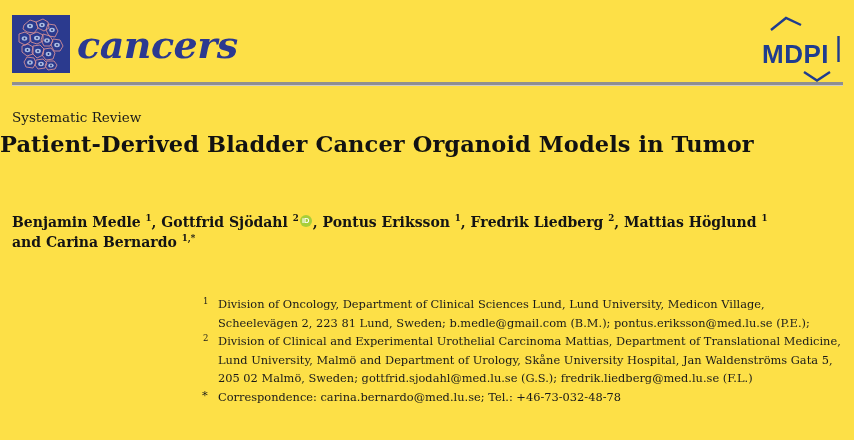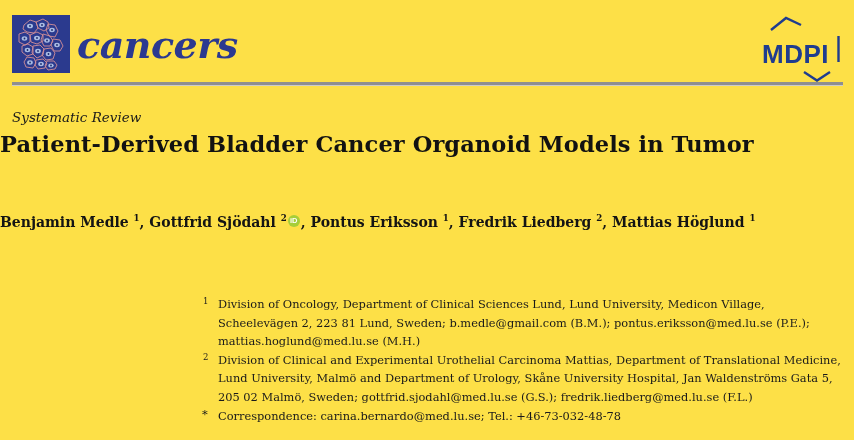--- a/index.html
+++ b/index.html
@@ -23,32 +23,32 @@
 
   .rule{
     position:absolute;left:12px;right:11px;top:82px;height:3px;
     background:var(--rule,#8F8F8F);
     border-bottom:1px solid #cccccc;
   }
 
   
   .article-type{
     position:absolute;left:12px;top:109px;
-    font-size:13.5px;font-style:italic;color:#1a1a1a;
+    font-size:13.5px;color:#1a1a1a;
   }
   .title{
     position:absolute;left:0;top:130px;width:830px;
     font-size:22.5px;font-weight:bold;line-height:28px;color:#121212;
     letter-spacing:0.1px;margin:0;
   }
   .title .t-line{white-space:nowrap;}
 
   
   .authors{
-    position:absolute;left:0;top:212px;width:830px;
+    position:absolute;left:12px;top:212px;width:830px;
     font-size:14px;font-weight:bold;line-height:20px;color:#141414;
   }
   .authors .author-line{white-space:nowrap;}
   sup{font-size:0.62em;line-height:0;}
   .orcid{
     display:inline-flex;width:12px;height:12px;border-radius:50%;
     background:var(--orcid,#A6CE39);color:#fff;
     font-family:"Liberation Sans",sans-serif;font-size:7.5px;font-weight:bold;
     align-items:center;justify-content:center;
     vertical-align:4px;margin:0 1px 0 1px;cursor:pointer;
@@ -133,28 +133,28 @@
   <div class="rule"></div>
 
   <div class="article-type">Systematic Review</div>
 
   <h1 class="title">
     <div class="t-line">Patient-Derived Bladder Cancer Organoid Models in Tumor</div>
   </h1>
 
   <div class="authors">
       <div class="author-line">Benjamin Medle <sup>1</sup>, Gottfrid Sjödahl <sup>2</sup><span class="orcid">iD</span>, Pontus Eriksson <sup>1</sup>, Fredrik Liedberg <sup>2</sup>, Mattias Höglund <sup>1</sup></div>
+      <div class="author-line">and Carina Bernardo <sup>1,*</sup></div>
     </div>
 
   <div class="affiliations">
       <div class="aff-item">
         <span class="aff-marker">1</span>
         <div class="aff-line">Division of Oncology, Department of Clinical Sciences Lund, Lund University, Medicon Village,</div>
         <div class="aff-line">Scheelevägen 2, 223 81 Lund, Sweden; b.medle@gmail.com (B.M.); pontus.eriksson@med.lu.se (P.E.);</div>
-        <div class="aff-line">mattias.hoglund@med.lu.se (M.H.)</div>
       </div>
       <div class="aff-item">
         <span class="aff-marker">2</span>
         <div class="aff-line">Division of Clinical and Experimental Urothelial Carcinoma Mattias, Department of Translational Medicine,</div>
         <div class="aff-line">Lund University, Malmö and Department of Urology, Skåne University Hospital, Jan Waldenströms Gata 5,</div>
         <div class="aff-line">205 02 Malmö, Sweden; gottfrid.sjodahl@med.lu.se (G.S.); fredrik.liedberg@med.lu.se (F.L.)</div>
       </div>
       <div class="aff-item">
         <span class="aff-marker star">*</span>
         <div class="aff-line">Correspondence: carina.bernardo@med.lu.se; Tel.: +46-73-032-48-78</div>

